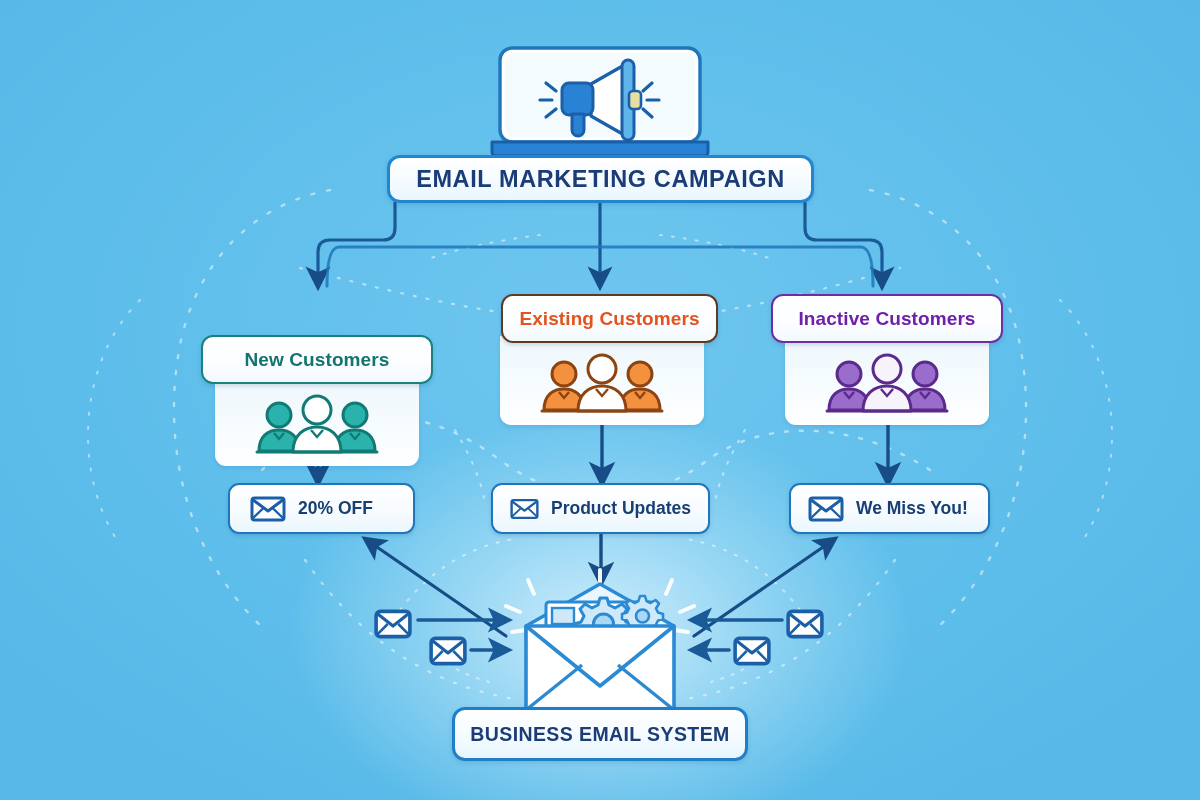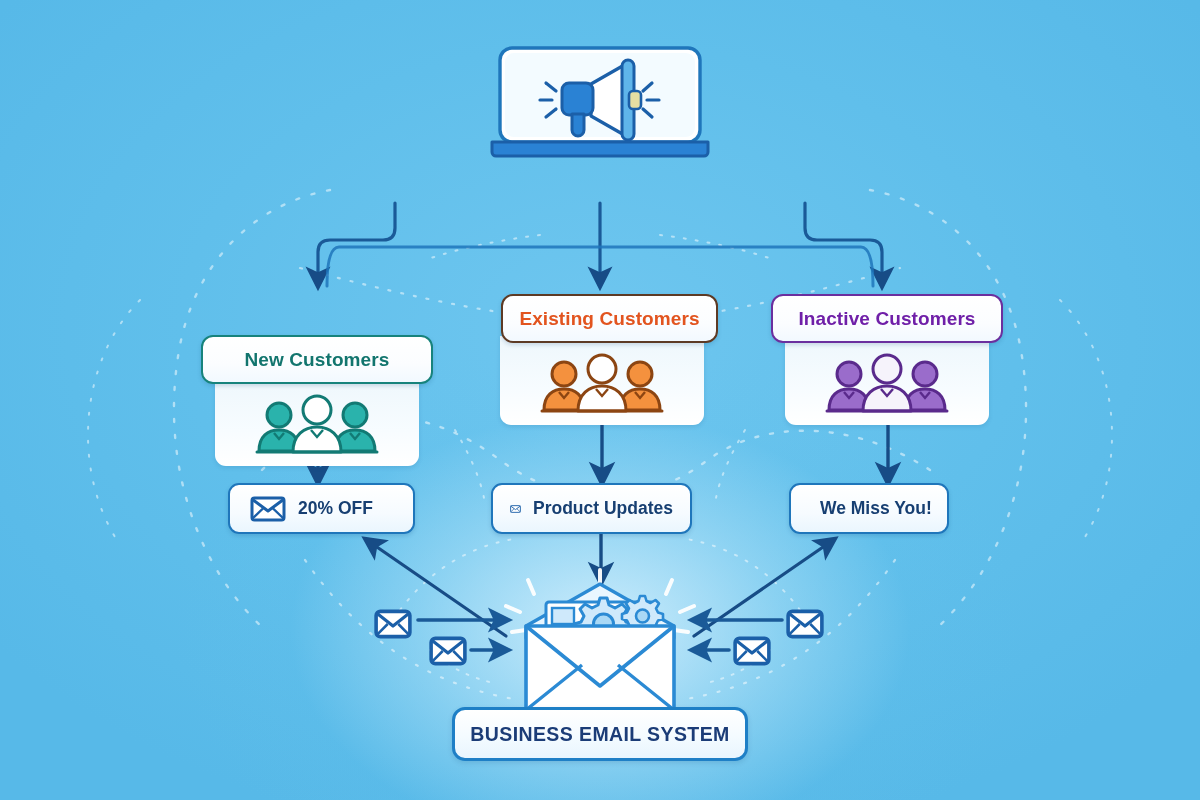--- a/index.html
+++ b/index.html
@@ -110,22 +110,22 @@
     padding: 0 17px;
     gap: 12px;
     box-shadow: 0 2px 4px rgba(16,70,120,0.18);
     z-index: 6;
   }
   .offer .txt {
     font-size: 17.5px; font-weight: bold; color: #173f72;
     white-space: nowrap;
   }
   .offer-a { left: 228px; top: 483px; width: 187px; padding-left: 20px; }
-  .offer-b { left: 491px; top: 483px; width: 201px; }
-  .offer-c { left: 789px; top: 483px; width: 160px; }
+  .offer-b { left: 491px; top: 483px; width: 219px; }
+  .offer-c { left: 789px; top: 483px; width: 201px; }
 
   
   .hub-art { left: 504px; top: 568px; width: 192px; height: 145px; z-index: 5; }
   .hub-pill {
     left: 452px; top: 707px; width: 296px; height: 54px;
     border: 3px solid #1e7fc6;
     border-radius: 13px;
     background: linear-gradient(180deg,#ffffff 0%,#f4fbff 55%,#e8f5fe 100%);
     display: flex; align-items: center; justify-content: center;
     box-shadow: 0 2px 5px rgba(16,70,120,0.16);
@@ -238,20 +238,23 @@
       <path d="M86,68 L86,84 a6,6 0 0 0 12,0 L98,68 Z" fill="#2a82d4" stroke="#1b5fa8" stroke-width="3" stroke-linejoin="round"></path>
 
       <rect x="136" y="14" width="12" height="80" rx="6" fill="#5fb5ea" stroke="#1b5fa8" stroke-width="3"></rect>
 
       <rect x="143" y="45" width="12" height="18" rx="4" fill="#e6dfa2" stroke="#1b5fa8" stroke-width="2.6"></rect>
 
       <path d="M6,96 L222,96 L222,106 a4,4 0 0 1 -4,4 L10,110 a4,4 0 0 1 -4,-4 Z" fill="#2a82d4" stroke="#1b5fa8" stroke-width="3" stroke-linejoin="round"></path>
     </svg>
   </div>
 
+  <div class="node title-pill">
+    <span class="txt">EMAIL MARKETING CAMPAIGN</span>
+  </div>
 
   <div class="node seg seg-new">
     <div class="seg-head">
       <span class="txt">New Customers</span>
     </div>
     <div class="seg-body">
       <svg viewBox="0 0 124 62" width="124" height="62">
         <g stroke="#127a74" stroke-width="3" stroke-linejoin="round" fill="#2ab3ac">
           <circle cx="24" cy="21" r="12"></circle>
           <path d="M4,57 C4,42 13,36 24,36 C35,36 44,42 44,57 Z"></path>

